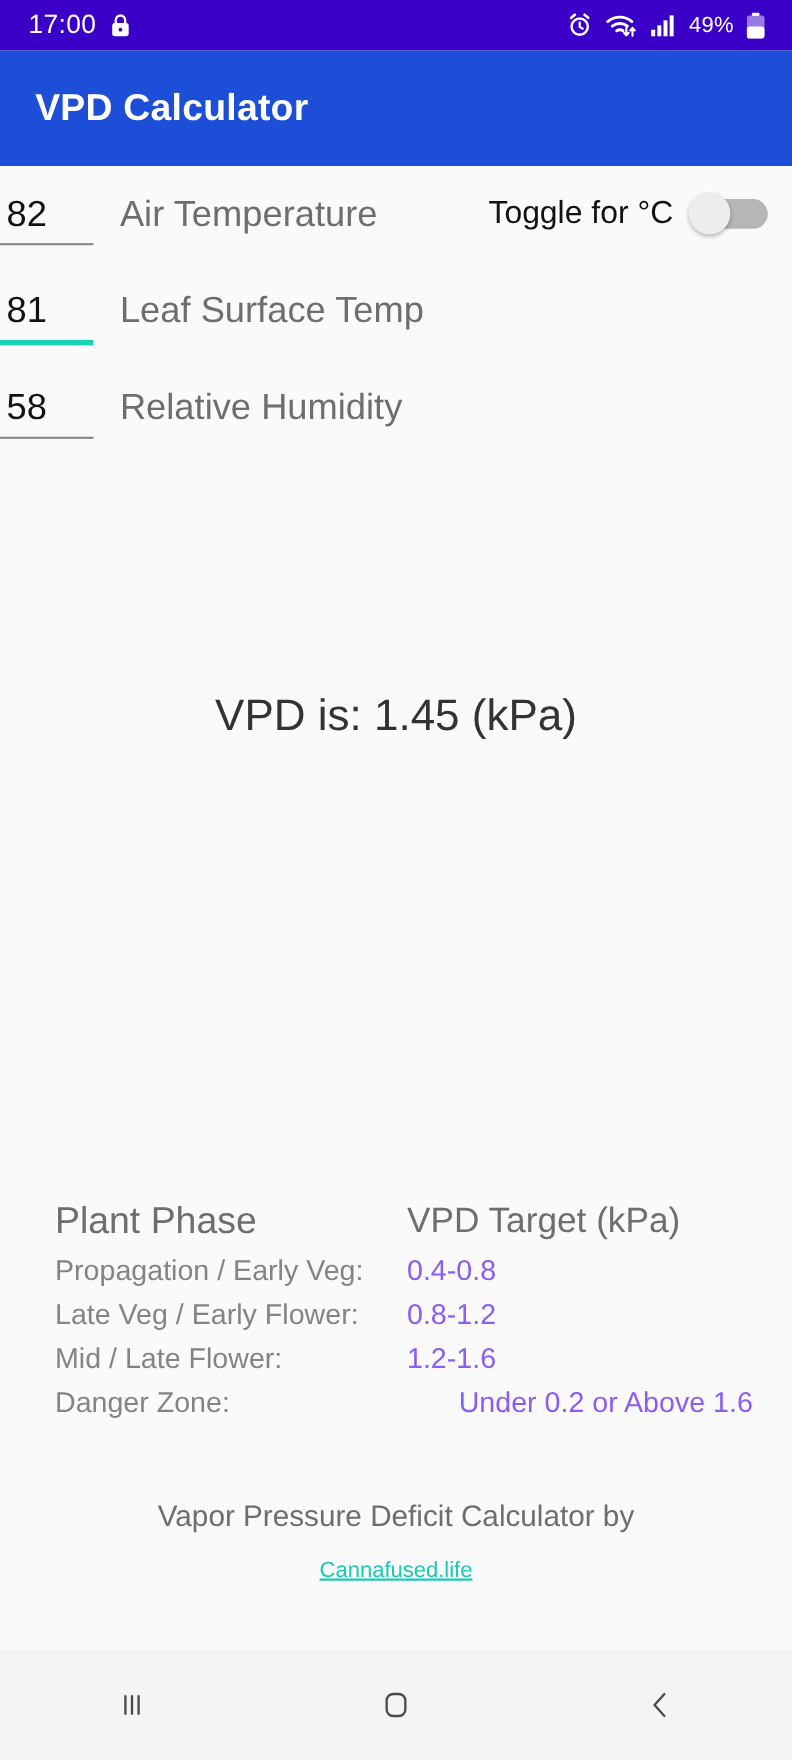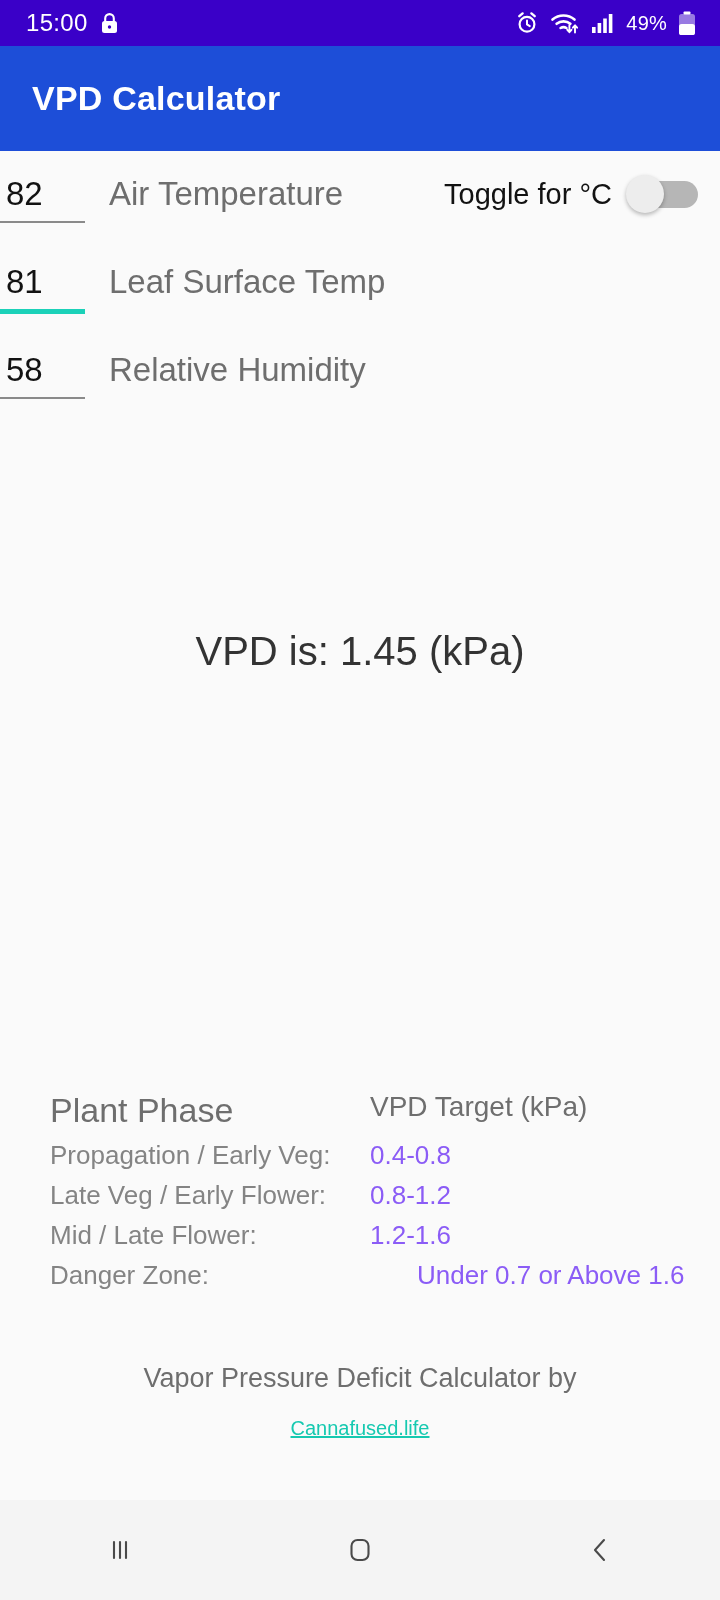--- a/index.html
+++ b/index.html
@@ -82,21 +82,21 @@
   
   .result {
     position:absolute; top:478px; left:0; width:720px;
     text-align:center; font-size:40px; color:#333333;
   }
 
   
   .table { position:absolute; top:940px; left:50px; width:660px; }
   .tbl-head { display:flex; margin-bottom:6px; }
   .tbl-head .c1 { width:320px; font-size:34px; color:#6e6e6e; }
-  .tbl-head .c2 { font-size:28px; color:#6e6e6e; }
+  .tbl-head .c2 { font-size:32px; color:#6e6e6e; }
   .tbl-row { display:flex; align-items:baseline; margin-bottom:2px; }
   .tbl-row .c1 { width:320px; font-size:26px; color:#848484; line-height:38px; }
   .tbl-row .c2 { font-size:26px; color:#8b5cf6; line-height:38px; }
   .tbl-row.danger .c2 { padding-left:47px; }
 
   
   .footer { position:absolute; top:1202px; left:0; width:720px; text-align:center; }
   .footer-text { font-size:27px; color:#6e6e6e; line-height:50px; }
   .footer-link {
     font-size:20px; color:#16C9B0; text-decoration:underline;
@@ -110,21 +110,21 @@
   }
   .nav-btn { flex:1; display:flex; align-items:center; justify-content:center; cursor:pointer; }
 </style>
 </head>
 <body>
 
 <div class="phone">
 
   <div class="status-bar">
     <div class="sb-left">
-      <span class="sb-time">15:00</span>
+      <span class="sb-time">17:00</span>
       <svg class="ic" width="19" height="23" viewBox="0 0 19 23">
         <rect x="2" y="9" width="15" height="12" rx="2.5" fill="#ffffff"></rect>
         <path d="M5.2 9.5 V6.4 a4.3 4.3 0 0 1 8.6 0 V9.5" stroke="#ffffff" stroke-width="2.1" fill="none"></path>
         <circle cx="9.5" cy="15" r="1.7" fill="#3A00C8"></circle>
       </svg>
     </div>
     <div class="sb-right">
       <svg class="ic" width="24" height="24" viewBox="0 0 24 24">
         <circle cx="12" cy="13.2" r="7.4" fill="none" stroke="#ffffff" stroke-width="2.2"></circle>
         <path d="M12 9.4 V13.4 L14.8 15.1" stroke="#ffffff" stroke-width="2" fill="none" stroke-linecap="round"></path>
@@ -206,21 +206,21 @@
       <div class="tbl-row">
         <span class="c1">Late Veg / Early Flower:</span>
         <span class="c2">0.8-1.2</span>
       </div>
       <div class="tbl-row">
         <span class="c1">Mid / Late Flower:</span>
         <span class="c2">1.2-1.6</span>
       </div>
       <div class="tbl-row danger">
         <span class="c1">Danger Zone:</span>
-        <span class="c2">Under 0.7 or Above 1.6</span>
+        <span class="c2">Under 0.2 or Above 1.6</span>
       </div>
     </div>
 
     <div class="footer">
       <div class="footer-text">Vapor Pressure Deficit Calculator by</div>
       <div><span class="footer-link">Cannafused.life</span></div>
     </div>
 
   </div>
 

